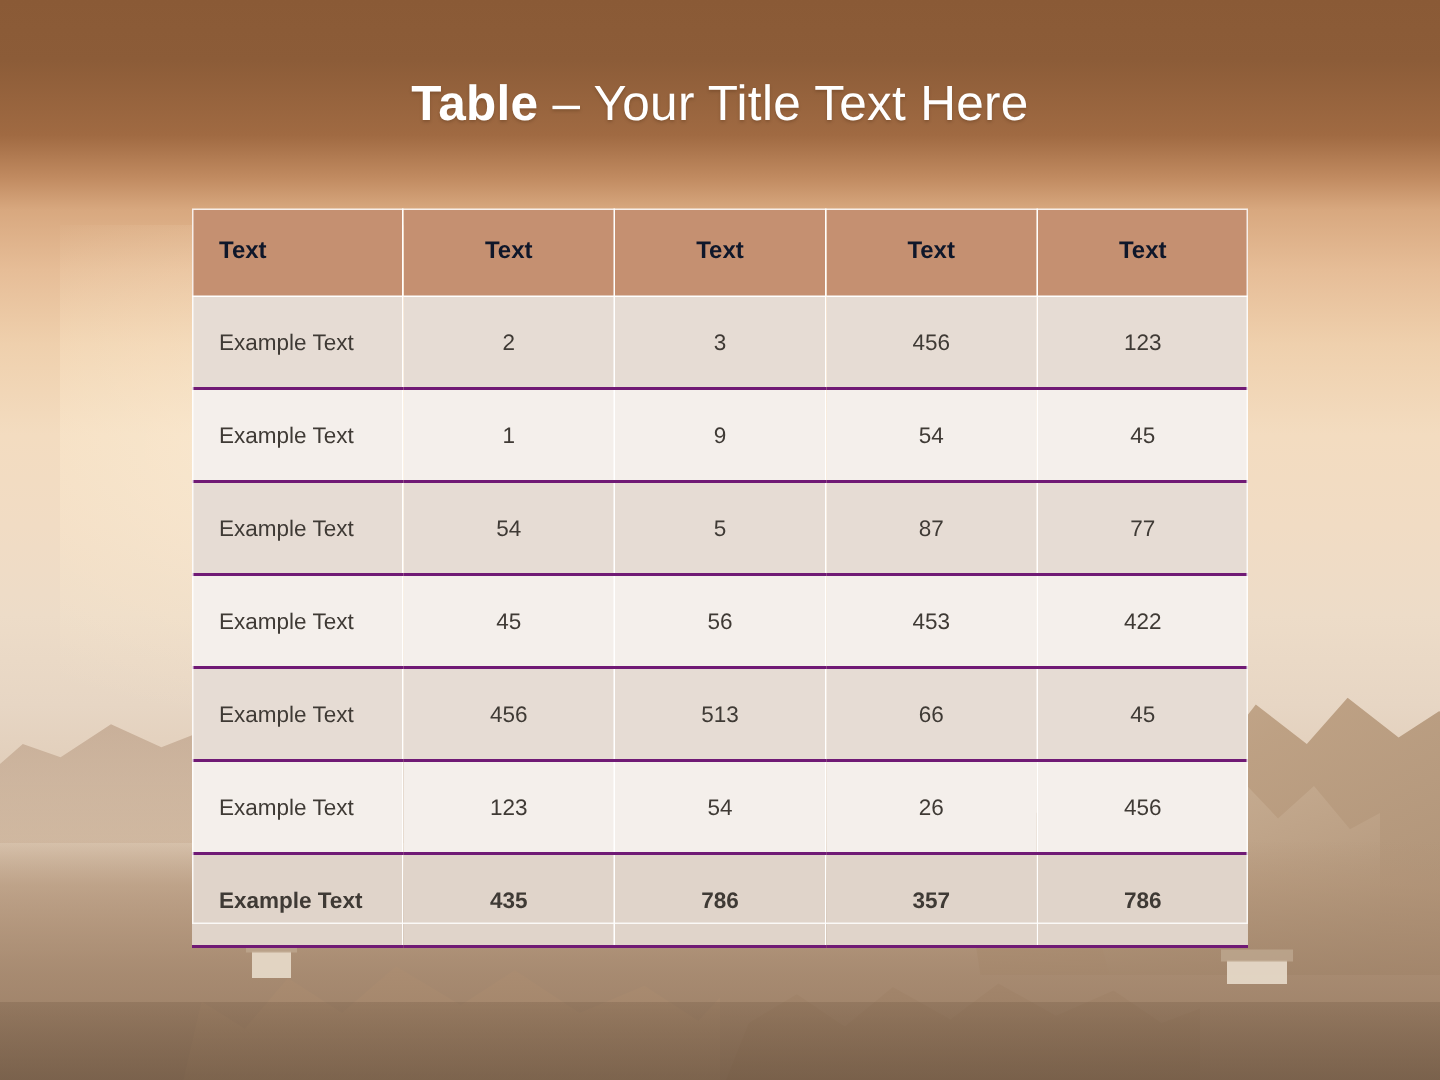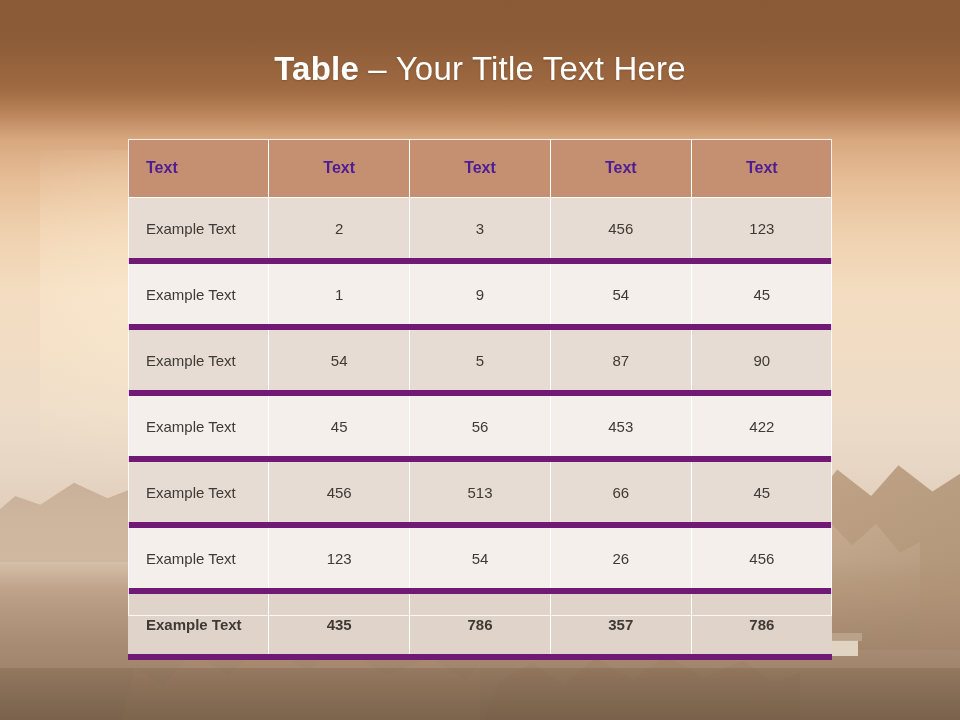--- a/index.html
+++ b/index.html
@@ -147,32 +147,32 @@
   table.data {
     border-collapse: collapse;
     width: 704px;
     table-layout: fixed;
   }
 
   table.data th, table.data td {
     height: 60px;
     padding: 0;
     border-right: 1px solid #ffffff;
-    border-bottom: 6px solid #701a75;
+    border-bottom: 2px solid #701a75;
     font-size: 15px;
     color: #3f3a35;
     text-align: center;
     vertical-align: middle;
     overflow: hidden;
   }
   table.data th:last-child, table.data td:last-child { border-right: none; }
 
   table.data thead th {
     background: #c59071;
-    color: #4c1d95;
+    color: #0f172a;
     font-weight: bold;
     font-size: 16px;
     height: 58px;
     border-bottom: 1px solid #ffffff;
   }
 
   
   table.data td.first-col,
   table.data th.first-col {
     text-align: left;
@@ -240,21 +240,21 @@
           <td>1</td>
           <td>9</td>
           <td>54</td>
           <td>45</td>
         </tr>
         <tr class="row-odd">
           <td class="first-col">Example Text</td>
           <td>54</td>
           <td>5</td>
           <td>87</td>
-          <td>90</td>
+          <td>77</td>
         </tr>
         <tr class="row-even">
           <td class="first-col">Example Text</td>
           <td>45</td>
           <td>56</td>
           <td>453</td>
           <td>422</td>
         </tr>
         <tr class="row-odd">
           <td class="first-col">Example Text</td>

